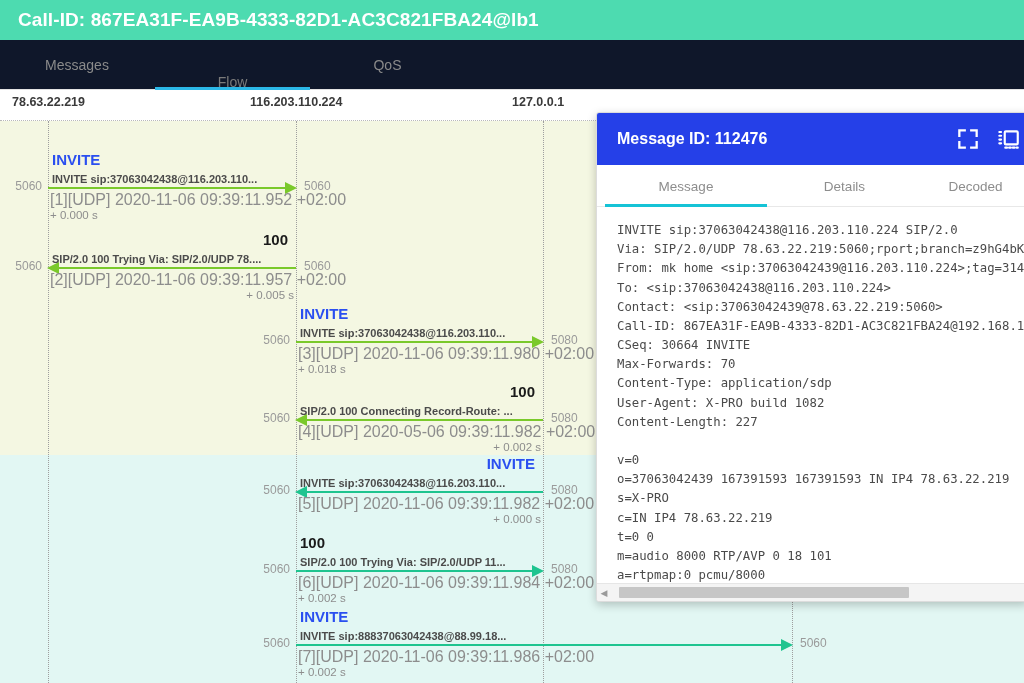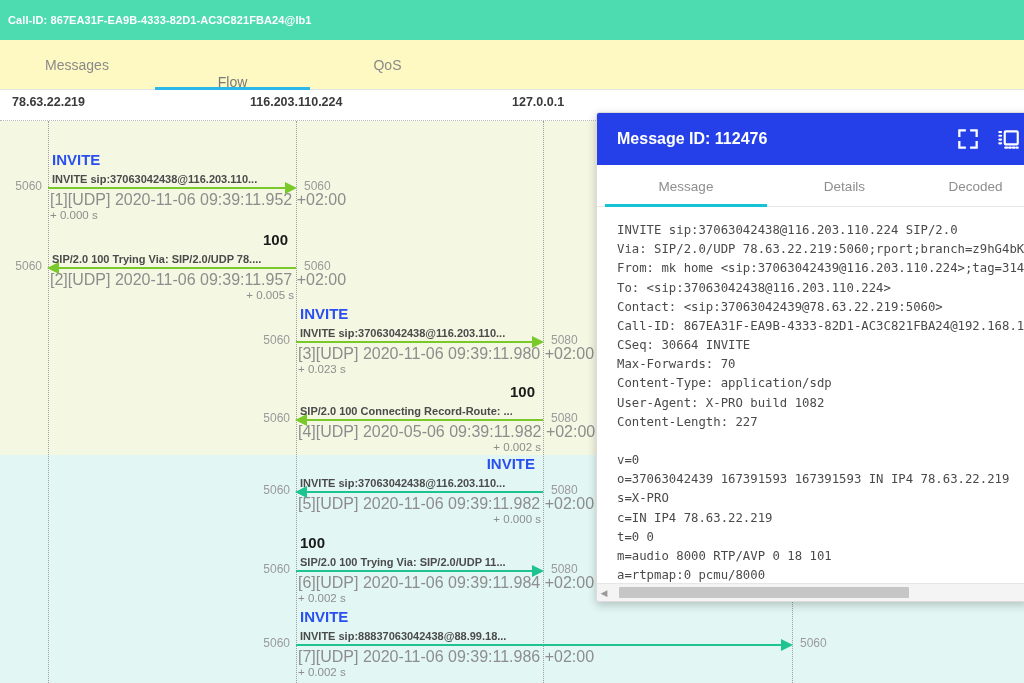--- a/index.html
+++ b/index.html
@@ -10,28 +10,28 @@
     position:relative;
   }
 
   
   #callid-bar {
     position:absolute; left:0; top:0; width:1024px; height:40px;
     background:#4ddbb0;
     display:flex; align-items:center;
   }
   #callid-text {
-    color:#ffffff; font-size:11px; font-weight:600;
-    padding-left:8px; letter-spacing:0.1px; white-space:nowrap;
+    color:#ffffff; font-size:19px; font-weight:600;
+    padding-left:18px; letter-spacing:0.1px; white-space:nowrap;
   }
 
   
   #tabstrip {
     position:absolute; left:0; top:40px; width:1024px; height:50px;
-    background:#fef9c3; border-bottom:1px solid #e4e4e4;
+    background:#0f172a; border-bottom:1px solid #e4e4e4;
   }
   .mtab {
     position:absolute; top:0; height:50px;
     display:flex; align-items:center; justify-content:center;
     font-size:14px; color:#8a8a8a; cursor:pointer; user-select:none;
   }
   .mtab.active { color:#7a7a7a;align-items:flex-end; }
   .mtab .uline {
     position:absolute; left:0; bottom:0; width:100%; height:3px;
     background:#2bb8e8; display:none;
@@ -194,21 +194,21 @@
         <div class="delta" style="top: 198px; left: 50px; width: 244px; text-align: right;">+ 0.005 s</div>
         <div class="portL" style="top: 168px; left: 4px; width: 38px; text-align: right;">5060</div>
         <div class="portR" style="top: 168px; left: 304px;">5060</div>
       </div>
       <div class="msg" style="left: 0px; top: 0px; width: 1024px; height: 1px;">
         <div class="arrowline" style="left: 296px; top: 250px; width: 237px; margin-left: 0px; border-top: 2px solid rgb(122, 201, 43);"></div>
         <div class="arrowhead" style="top: 245px; left: 532px; border-top: 6px solid transparent; border-bottom: 6px solid transparent; border-left: 12px solid rgb(122, 201, 43);"></div>
         <div class="method" style="top: 214px; color: rgb(42, 79, 240); left: 300px;">INVITE</div>
         <div class="summary" style="top: 236px; left: 300px; width: 239px;">INVITE sip:37063042438@116.203.110...</div>
         <div class="meta" style="top: 254px; left: 298px; width: 243px; text-align: left;">[3][UDP] 2020-11-06 09:39:11.980 +02:00</div>
-        <div class="delta" style="top: 272px; left: 298px; width: 243px; text-align: left;">+ 0.023 s</div>
+        <div class="delta" style="top: 272px; left: 298px; width: 243px; text-align: left;">+ 0.018 s</div>
         <div class="portL" style="top: 242px; left: 252px; width: 38px; text-align: right;">5060</div>
         <div class="portR" style="top: 242px; left: 551px;">5080</div>
       </div>
       <div class="msg" style="left: 0px; top: 0px; width: 1024px; height: 1px;">
         <div class="arrowline" style="left: 296px; top: 328px; width: 237px; margin-left: 10px; border-top: 2px solid rgb(122, 201, 43);"></div>
         <div class="arrowhead" style="top: 323px; left: 295px; border-top: 6px solid transparent; border-bottom: 6px solid transparent; border-right: 12px solid rgb(122, 201, 43);"></div>
         <div class="method" style="top: 292px; color: rgb(26, 26, 26); left: 0px; width: 535px; text-align: right;">100</div>
         <div class="summary" style="top: 314px; left: 300px; width: 239px;">SIP/2.0 100 Connecting Record-Route: ...</div>
         <div class="meta" style="top: 332px; left: 298px; width: 243px; text-align: right;">[4][UDP] 2020-05-06 09:39:11.982 +02:00</div>
         <div class="delta" style="top: 350px; left: 298px; width: 243px; text-align: right;">+ 0.002 s</div>

